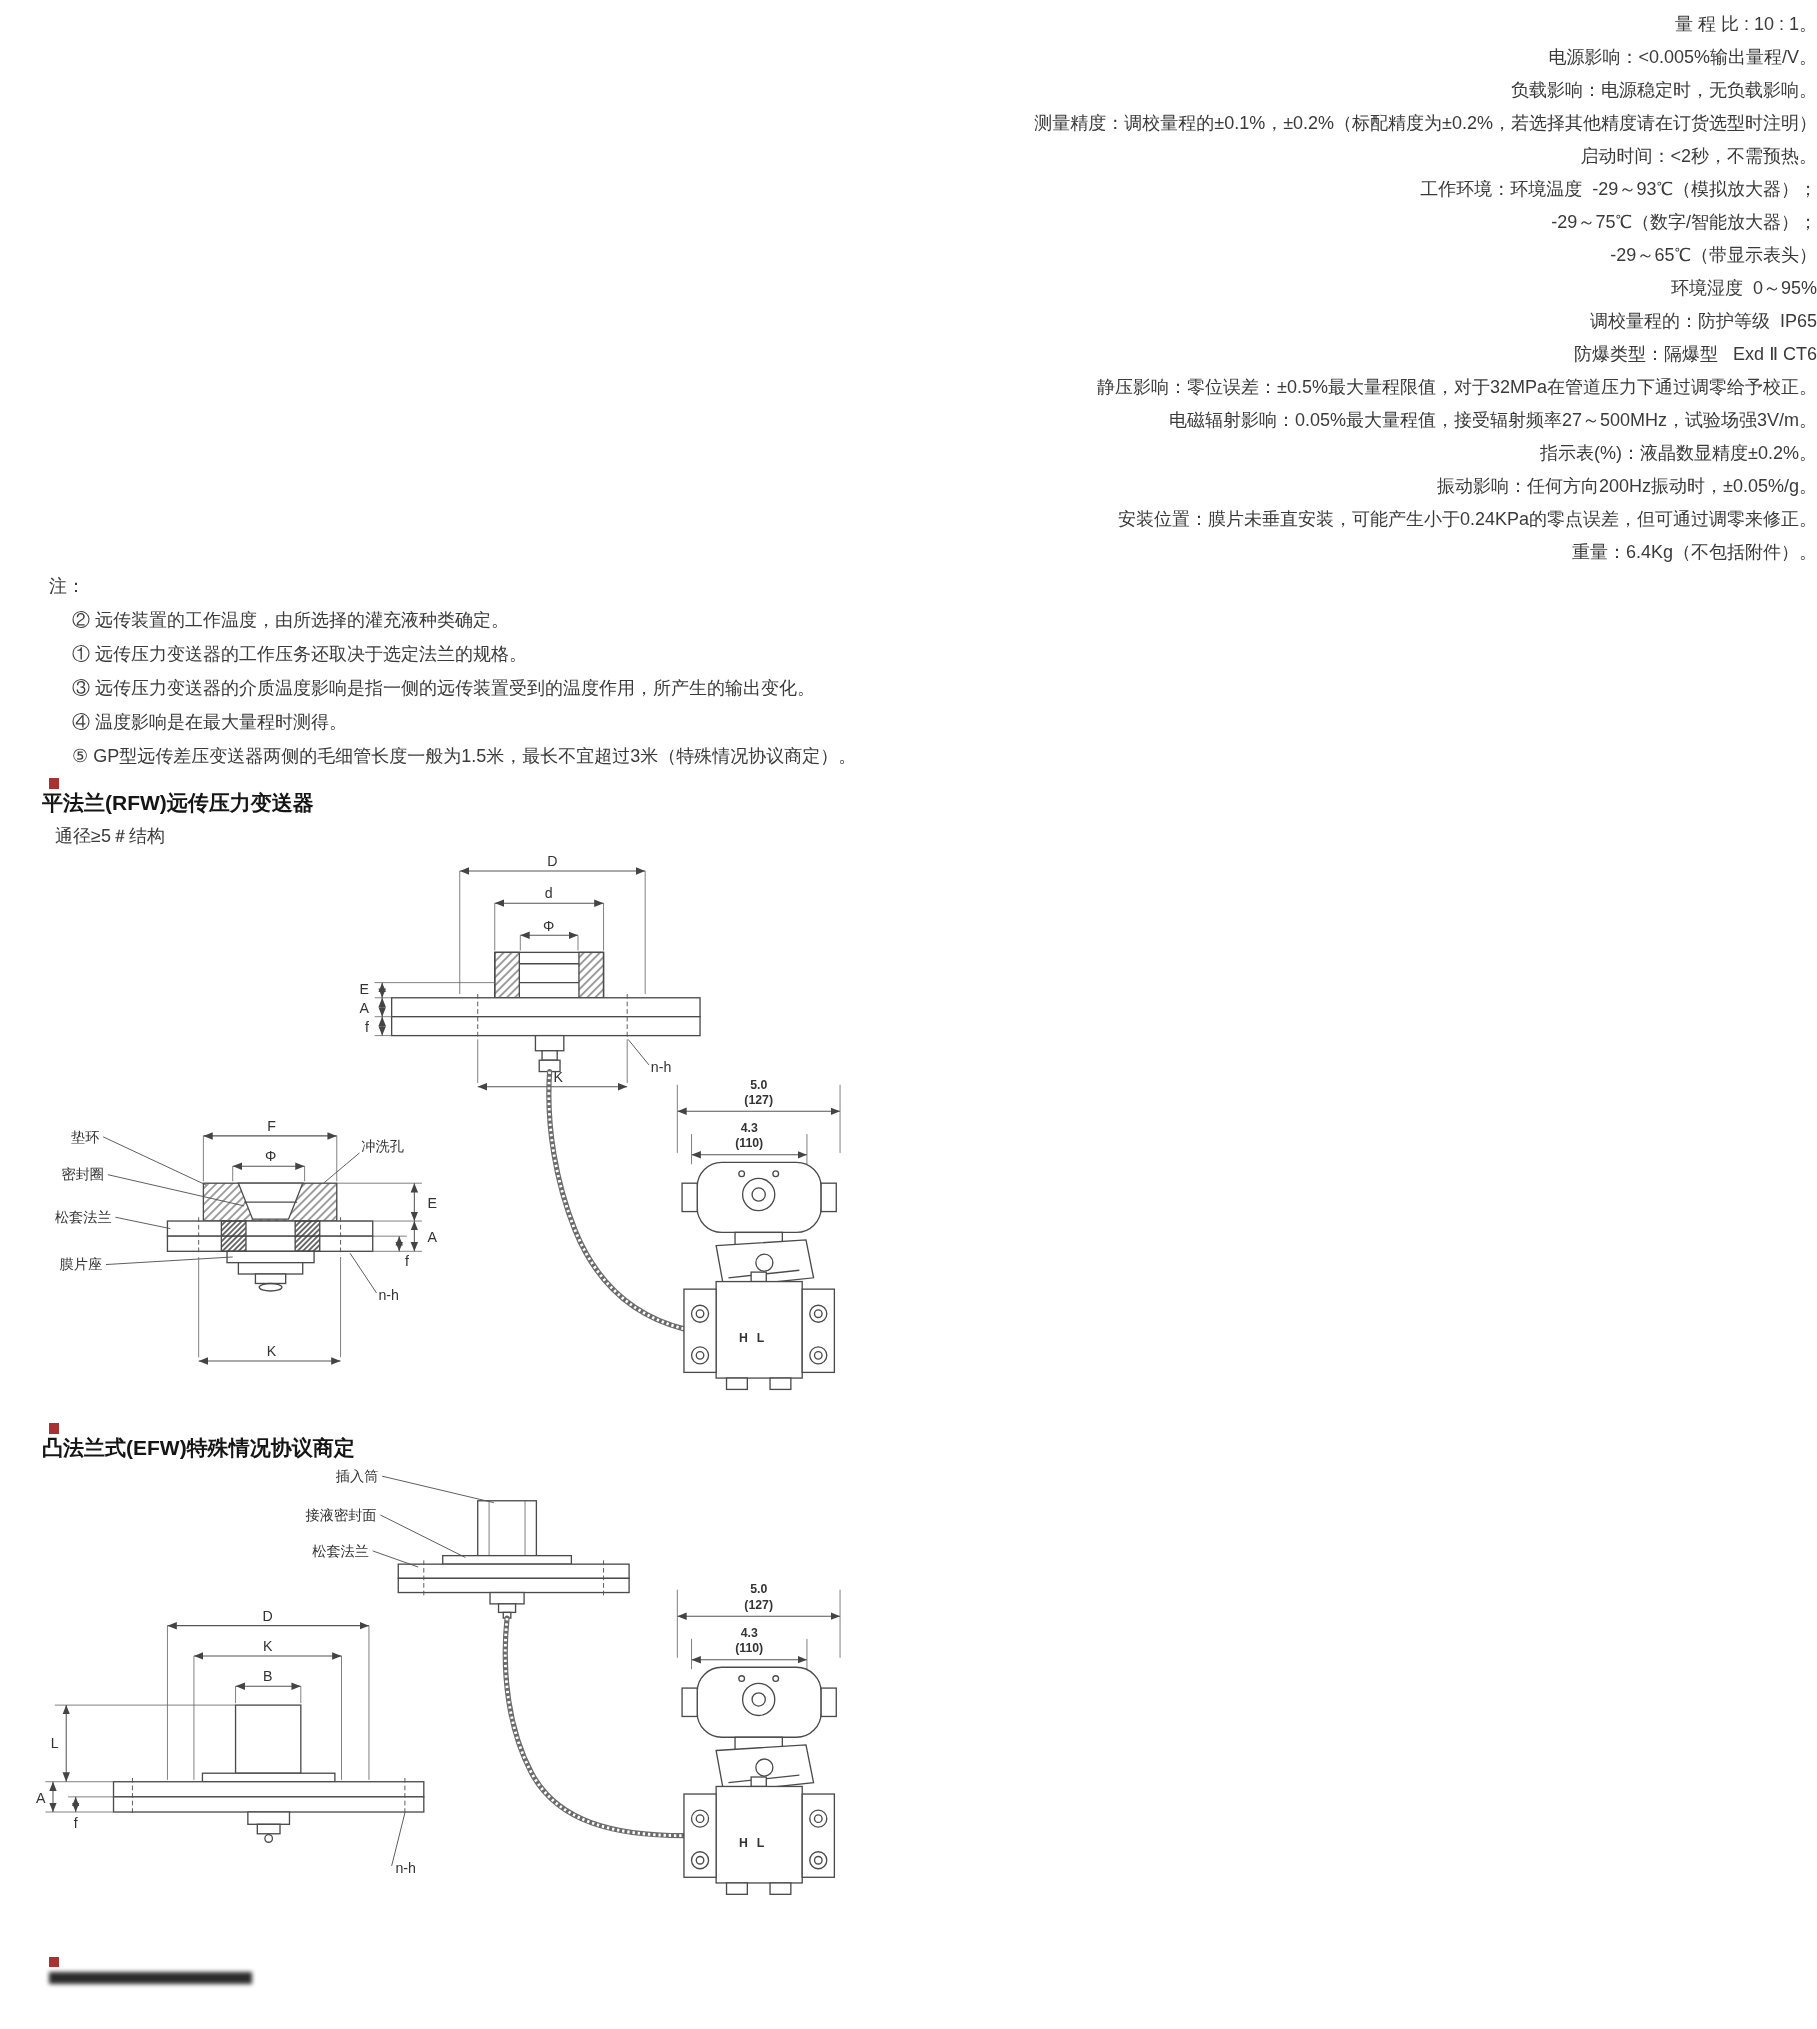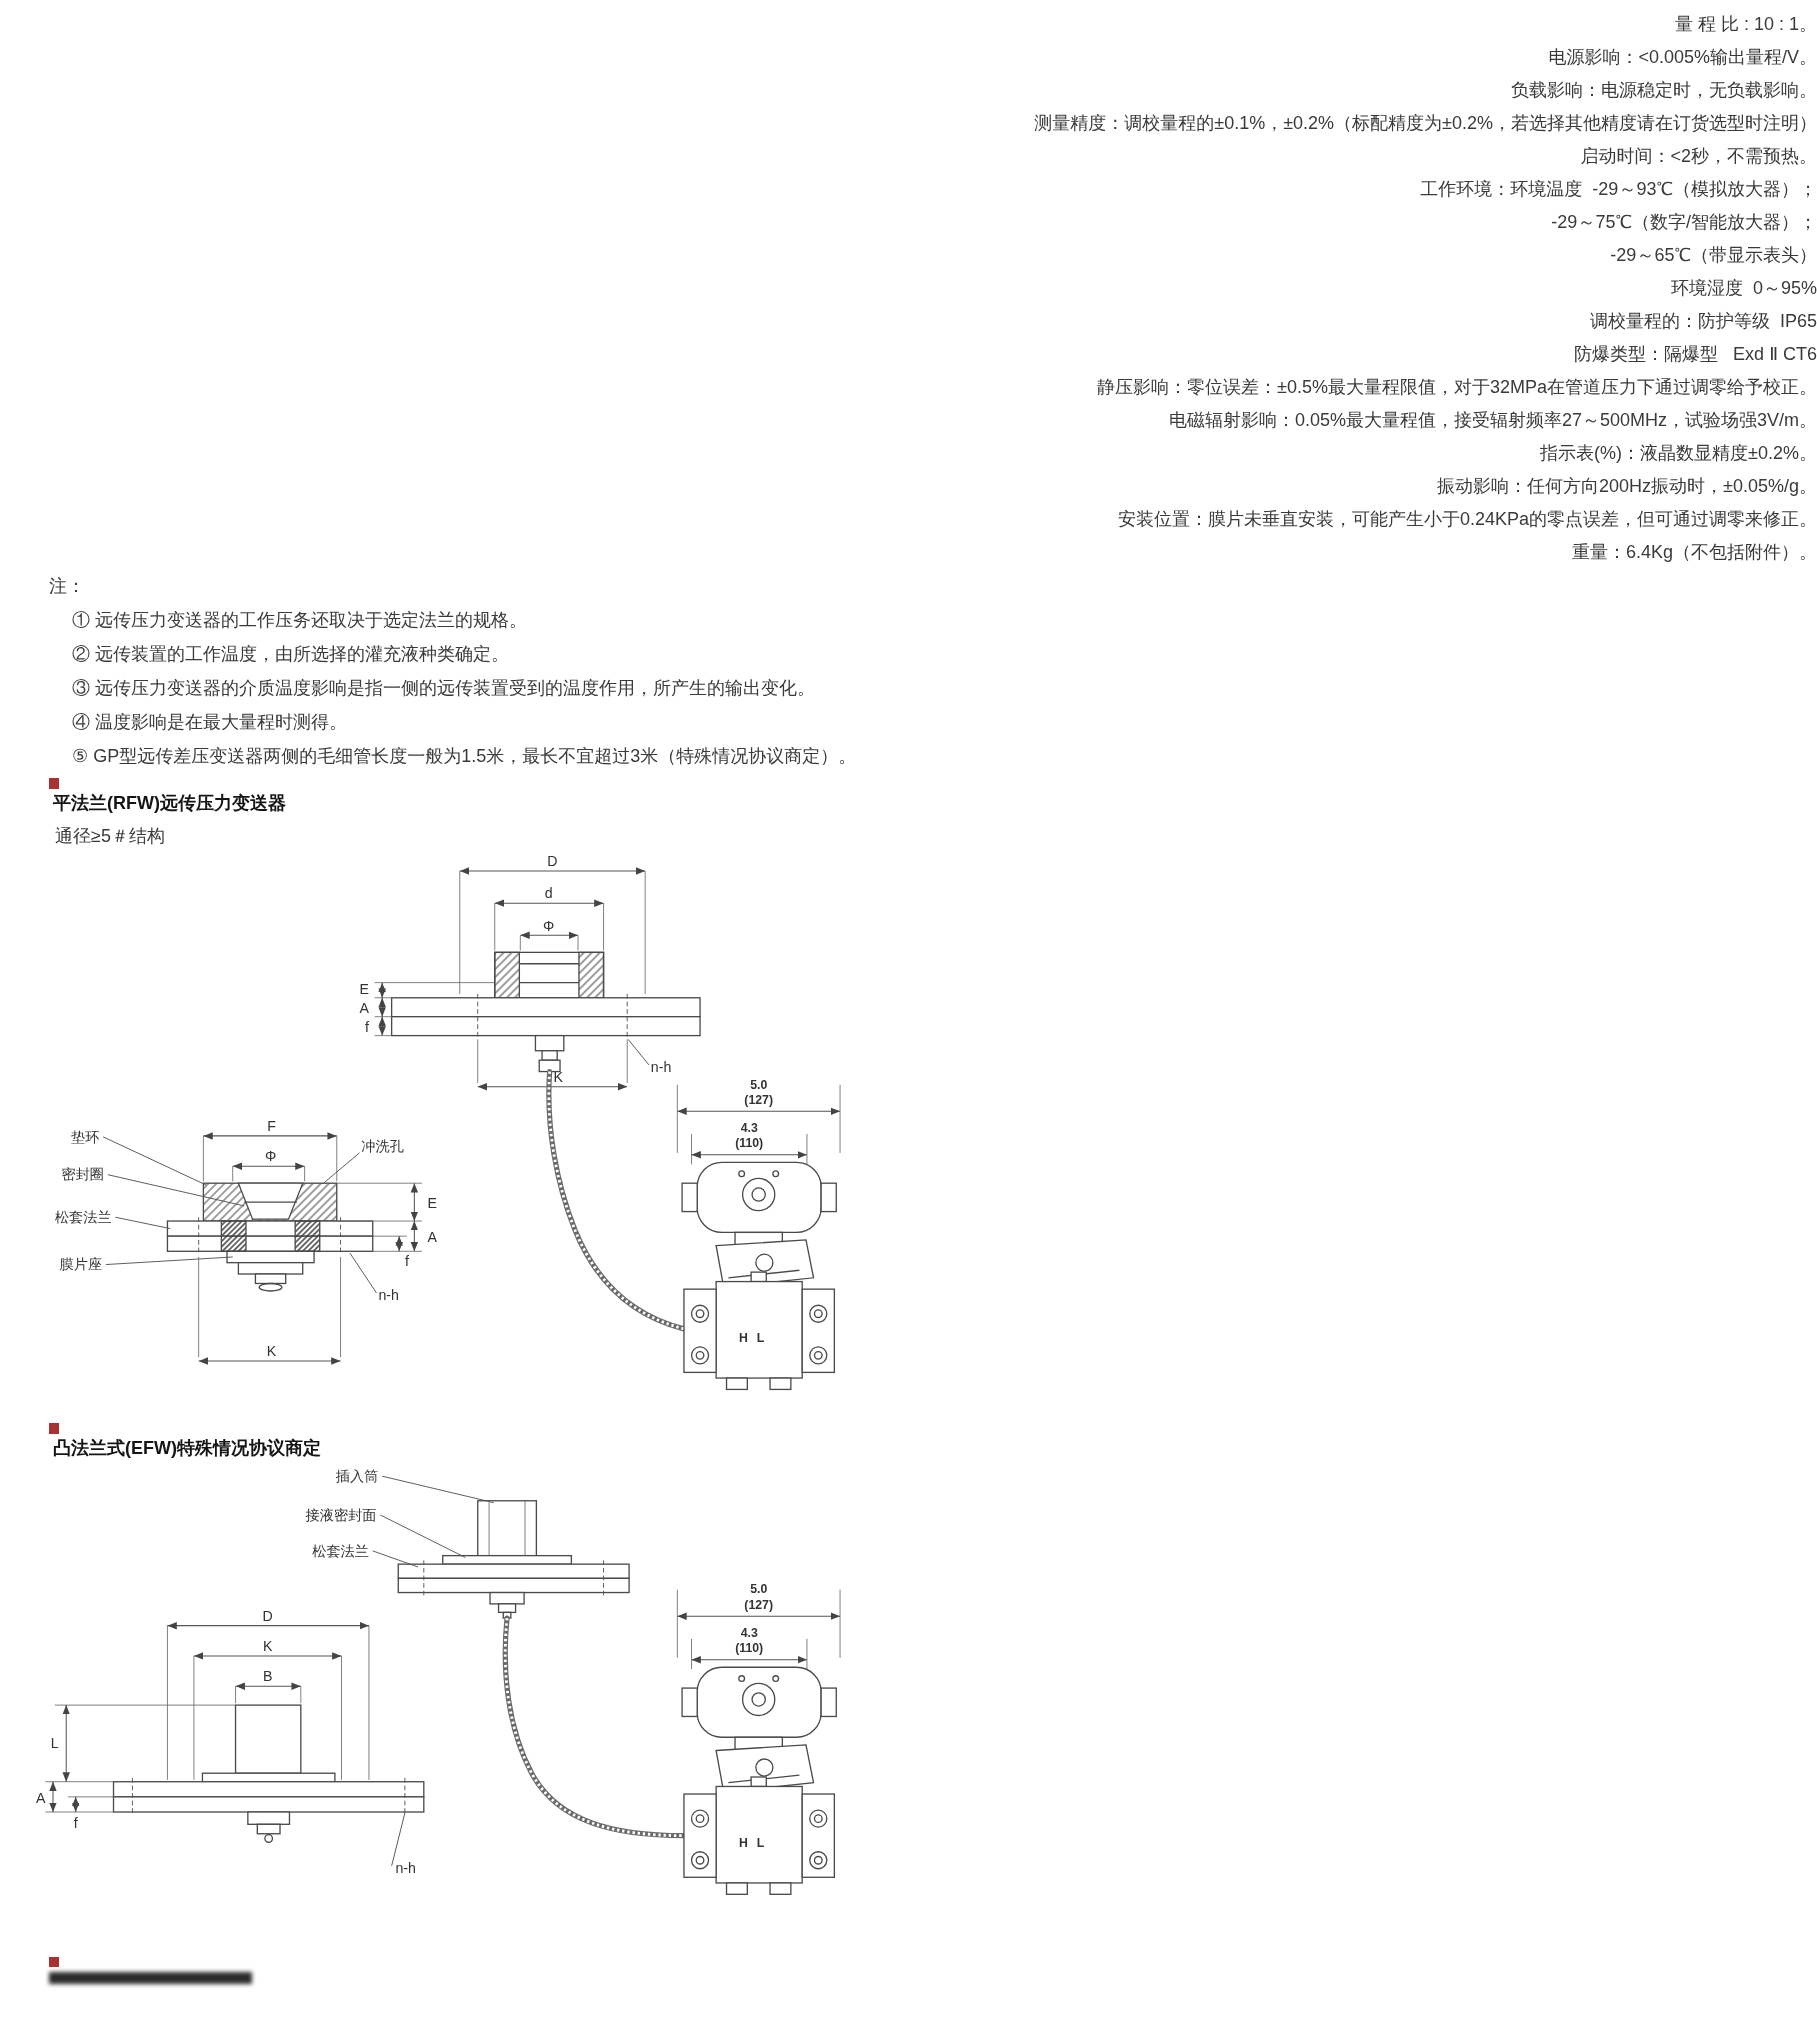--- a/index.html
+++ b/index.html
@@ -11,21 +11,21 @@
   }
   .specs { padding:7.6px 0 0 62px;text-align:right; }
   .specs p { font-size:18px; line-height:33px; white-space:pre-wrap; }
   .specs p.ind-a { padding-left:154px; }
   .specs p.ind-b { padding-left:51px; }
   .notes { padding-left:49px; }
   .notes .lbl { font-size:18px; line-height:34px; }
   .notes p.item { font-size:18px; line-height:34px; padding-left:23px; white-space:pre-wrap; }
   .sec { margin-top:5.7px; }
   .red-sq { display:block; width:10.4px; height:10.4px; background:#a83232; margin:3.8px 0 2.8px 49px; }
-  .sec h2 { font-size:18px; font-weight:bold; color:#151515; margin-left:53px; line-height:24.6px; }
+  .sec h2 { font-size:21px; font-weight:bold; color:#151515; margin-left:42px; line-height:24.6px; }
   .subtitle { font-size:18px; margin:7.6px 0 1.9px 55px; }
   svg.dia { display:block; }
   .dia text { font-family:"Liberation Sans", sans-serif; fill:#333; }
   .t-dim  { font-size:15px; }
   .t-call { font-size:15px; }
   .t-bold { font-size:13px; font-weight:bold; }
   .s    { stroke:#4a4a4a; stroke-width:1.4; fill:none; }
   .sf   { stroke:#4a4a4a; stroke-width:1.4; fill:#ffffff; }
   .sp   { stroke:#4a4a4a; stroke-width:1.4; }
   .thin { stroke:#6a6a6a; stroke-width:0.9; fill:none; }
@@ -55,22 +55,22 @@
   <p>静压影响：零位误差：±0.5%最大量程限值，对于32MPa在管道压力下通过调零给予校正。</p>
   <p>电磁辐射影响：0.05%最大量程值，接受辐射频率27～500MHz，试验场强3V/m。</p>
   <p>指示表(%)：液晶数显精度±0.2%。</p>
   <p>振动影响：任何方向200Hz振动时，±0.05%/g。</p>
   <p>安装位置：膜片未垂直安装，可能产生小于0.24KPa的零点误差，但可通过调零来修正。</p>
   <p>重量：6.4Kg（不包括附件）。</p>
 </div>
 
 <div class="notes">
   <p class="lbl">注：</p>
+  <p class="item">② 远传装置的工作温度，由所选择的灌充液种类确定。</p>
   <p class="item">① 远传压力变送器的工作压务还取决于选定法兰的规格。</p>
-  <p class="item">② 远传装置的工作温度，由所选择的灌充液种类确定。</p>
   <p class="item">③ 远传压力变送器的介质温度影响是指一侧的远传装置受到的温度作用，所产生的输出变化。</p>
   <p class="item">④ 温度影响是在最大量程时测得。</p>
   <p class="item">⑤ GP型远传差压变送器两侧的毛细管长度一般为1.5米，最长不宜超过3米（特殊情况协议商定）。</p>
 </div>
 
 <div class="sec">
   <span class="red-sq"></span>
   <h2>平法兰(RFW)远传压力变送器</h2>
   <p class="subtitle">通径≥5＃结构</p>
 </div>

